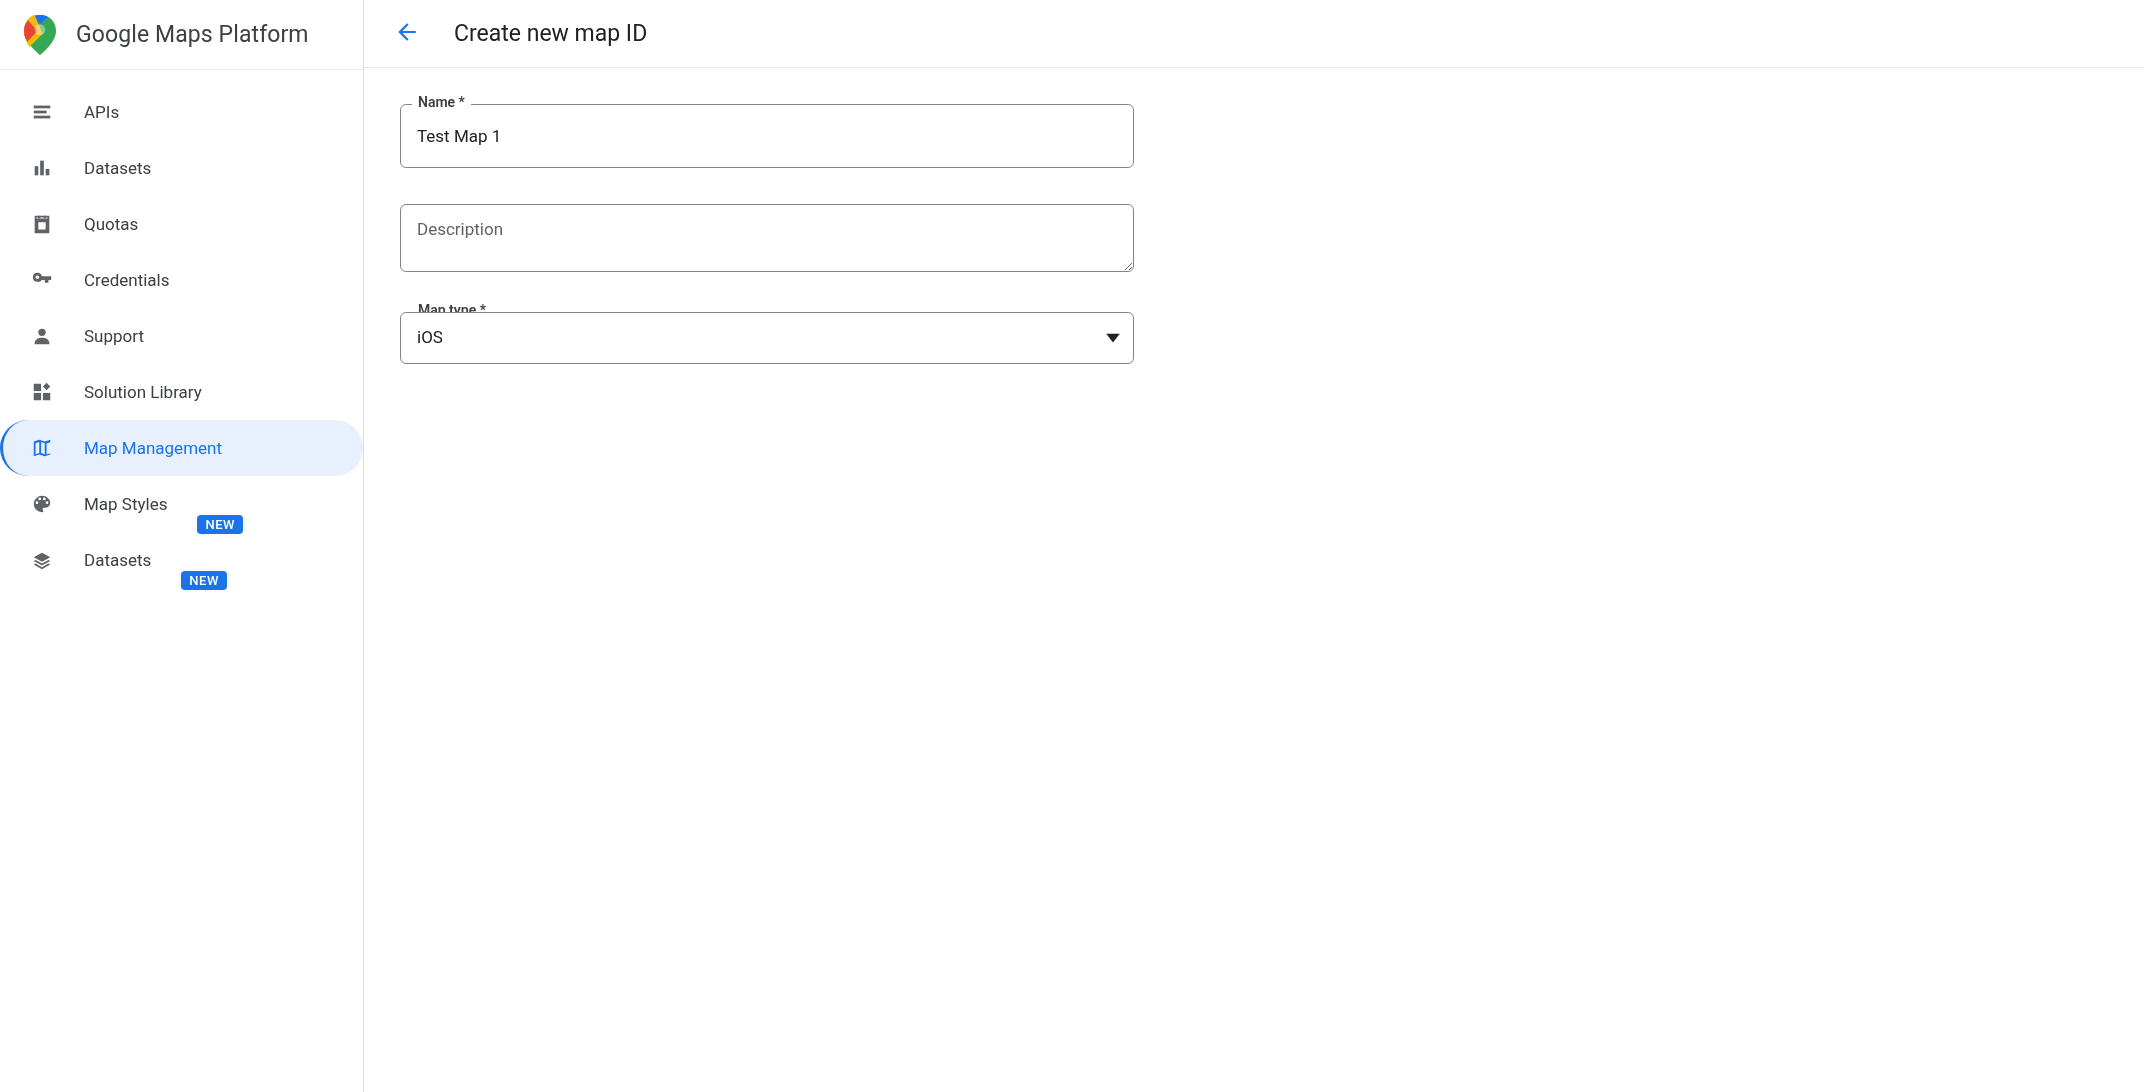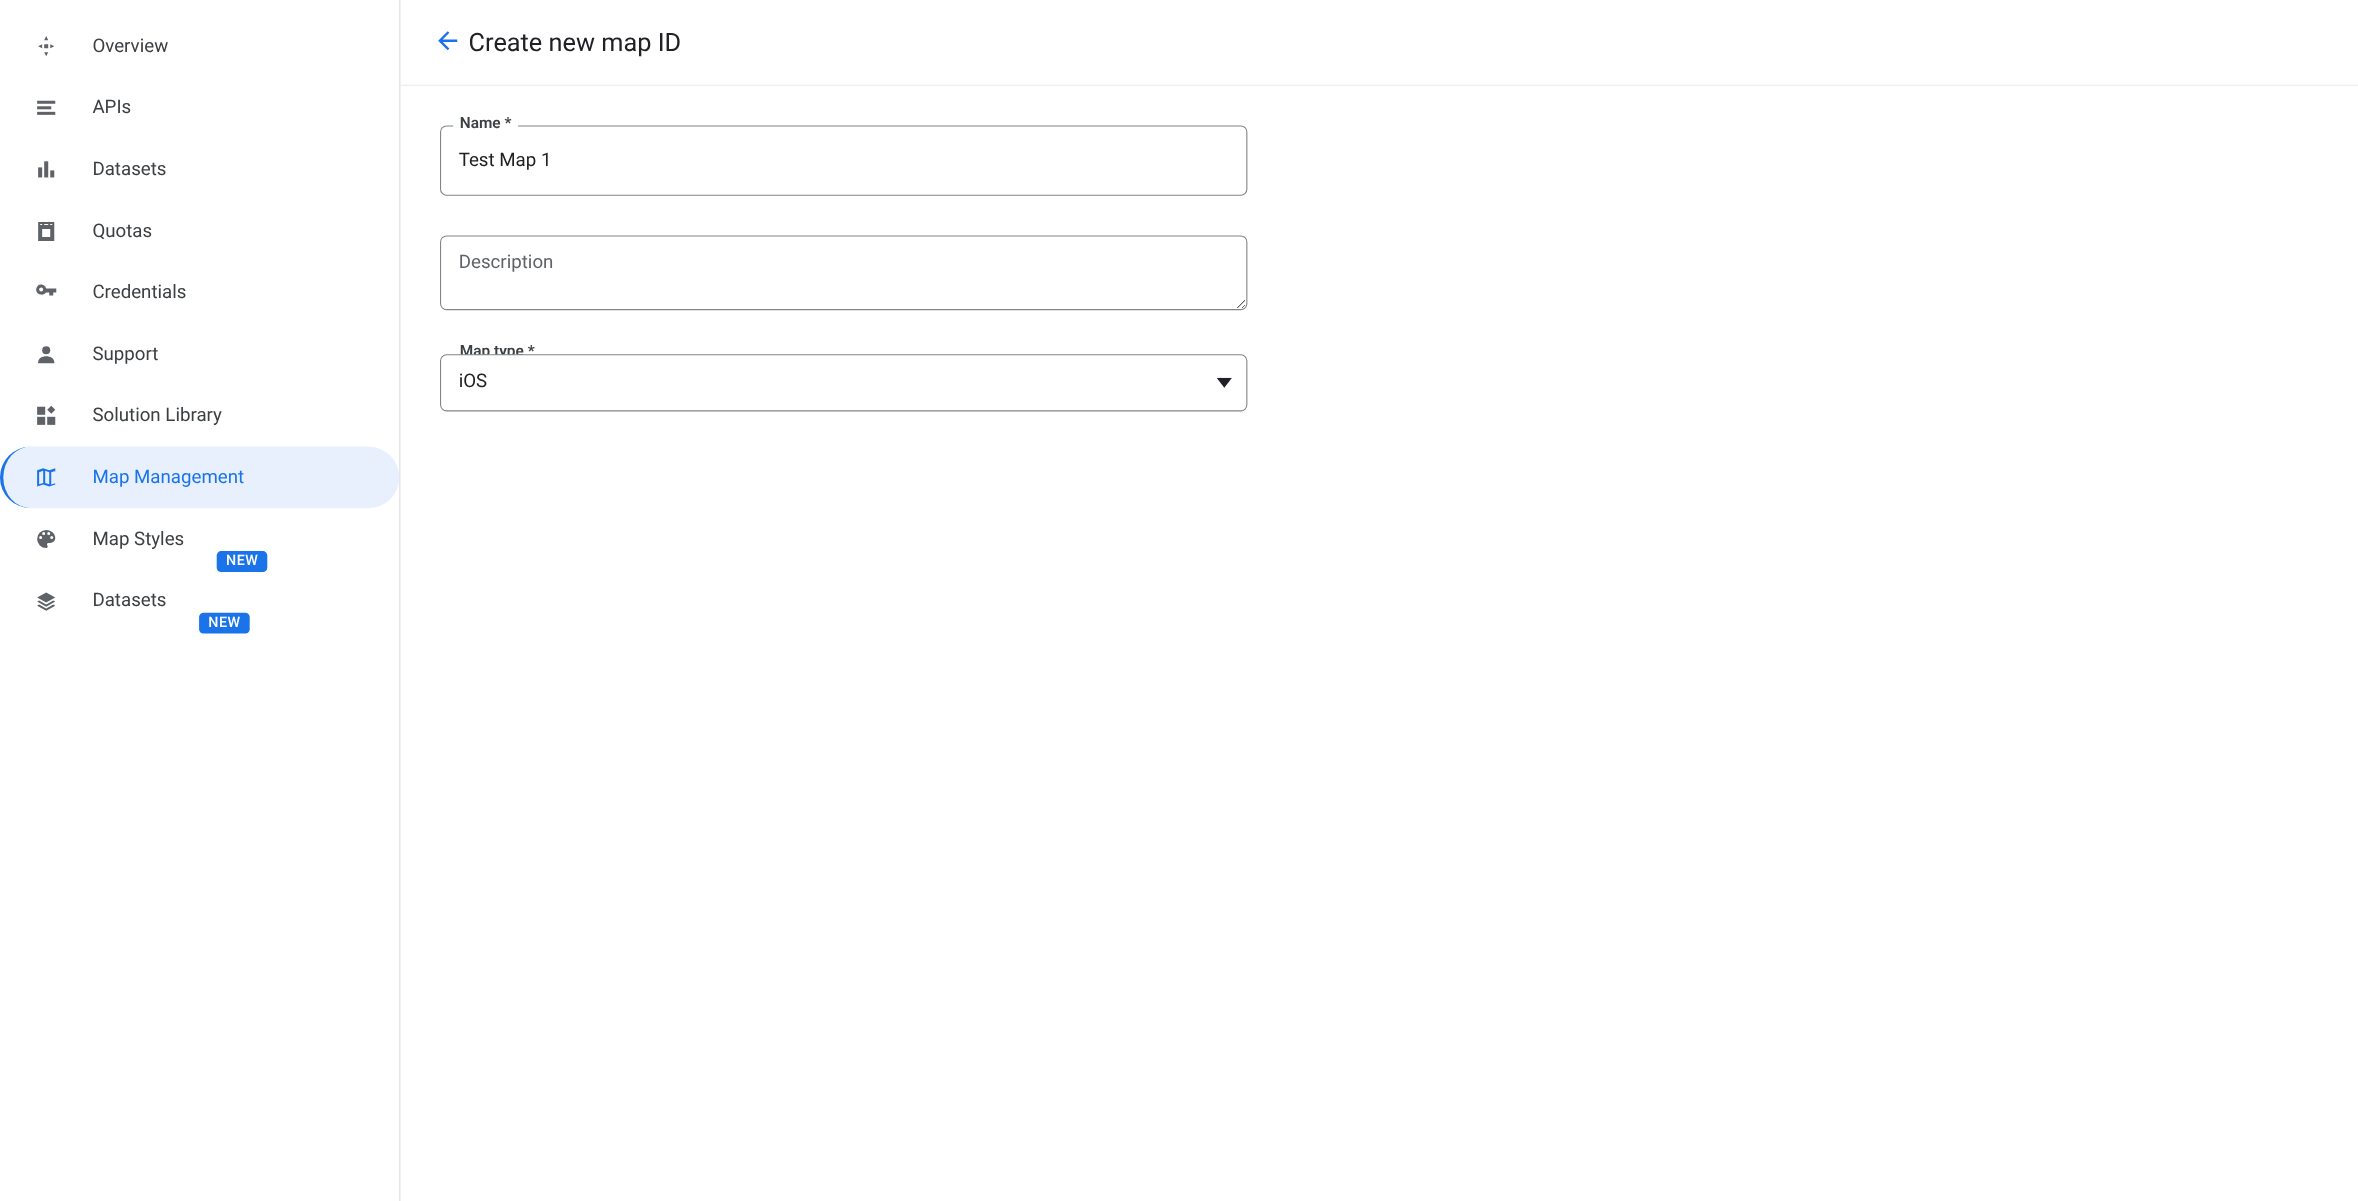--- a/index.html
+++ b/index.html
@@ -78,22 +78,23 @@
       margin-top: 41px;
     }
     .main {
       flex: 1;
       display: flex;
       flex-direction: column;
     }
     .main-header {
       display: flex;
       align-items: center;
-      height: 78px;
+      height: 68px;
       padding-left: 24px;
+      gap: 28px;
       border-bottom: 1px solid #e8eaed;
     }
     .back-btn {
       background: none;
       border: none;
       cursor: pointer;
       padding: 6px;
       display: flex;
       align-items: center;
     }
@@ -154,29 +155,34 @@
       transform: translateY(-50%);
       pointer-events: none;
     }
     .select-arrow svg { width: 14px; height: 10px; fill: #202124; }
   </style>
 </head>
 <body>
 
 <div class="app">
   <aside class="sidebar">
+    <div class="sidebar-header">
+      <span class="logo">
+        <svg viewBox="0 0 24 30">
+          <path d="M12 0 C5 0 0 5 0 12 C0 21 12 30 12 30 C12 30 24 21 24 12 C24 5 19 0 12 0 Z" fill="#34A853"></path>
+          <path d="M12 0 C5 0 0 5 0 12 C0 14 0.5 16 1.5 18 L18 1.5 C16 0.5 14 0 12 0 Z" fill="#4285F4"></path>
+          <path d="M12 0 C10 0 8 0.5 6.3 1.4 L12 7 L17.7 1.4 C16 0.5 14 0 12 0 Z" fill="#1A73E8"></path>
+          <path d="M0 12 C0 5 5 0 8 0 L14 14 L4 24 C1.5 20 0 16 0 12 Z" fill="#FBBC04" opacity="0.95"></path>
+          <path d="M3 4 C1.5 6 0 9 0 12 C0 15 1 17.5 2.5 20 L10 12 Z" fill="#EA4335"></path>
+          <circle cx="12" cy="11" r="4" fill="#fff" opacity="0.4"></circle>
+        </svg>
+      </span>
+      <span class="product-title">Google Maps Platform</span>
+    </div>
     <nav class="nav">
-      <div class="nav-item">
-        <span class="nav-icon">
-          <svg viewBox="0 0 24 24">
-              <path d="M12 2l-2 4h4zM4 12l4-2v4zM20 12l-4 2v-4zM12 22l2-4h-4zM10 10h4v4h-4z"></path>
-            </svg>
-        </span>
-        <span>Overview</span>
-      </div>
       <div class="nav-item">
         <span class="nav-icon">
           <svg viewBox="0 0 24 24">
               <rect x="3" y="5" width="18" height="3"></rect>
               <rect x="3" y="10.5" width="14" height="3"></rect>
               <rect x="3" y="16" width="18" height="3"></rect>
             </svg>
         </span>
         <span>APIs</span>
       </div>

